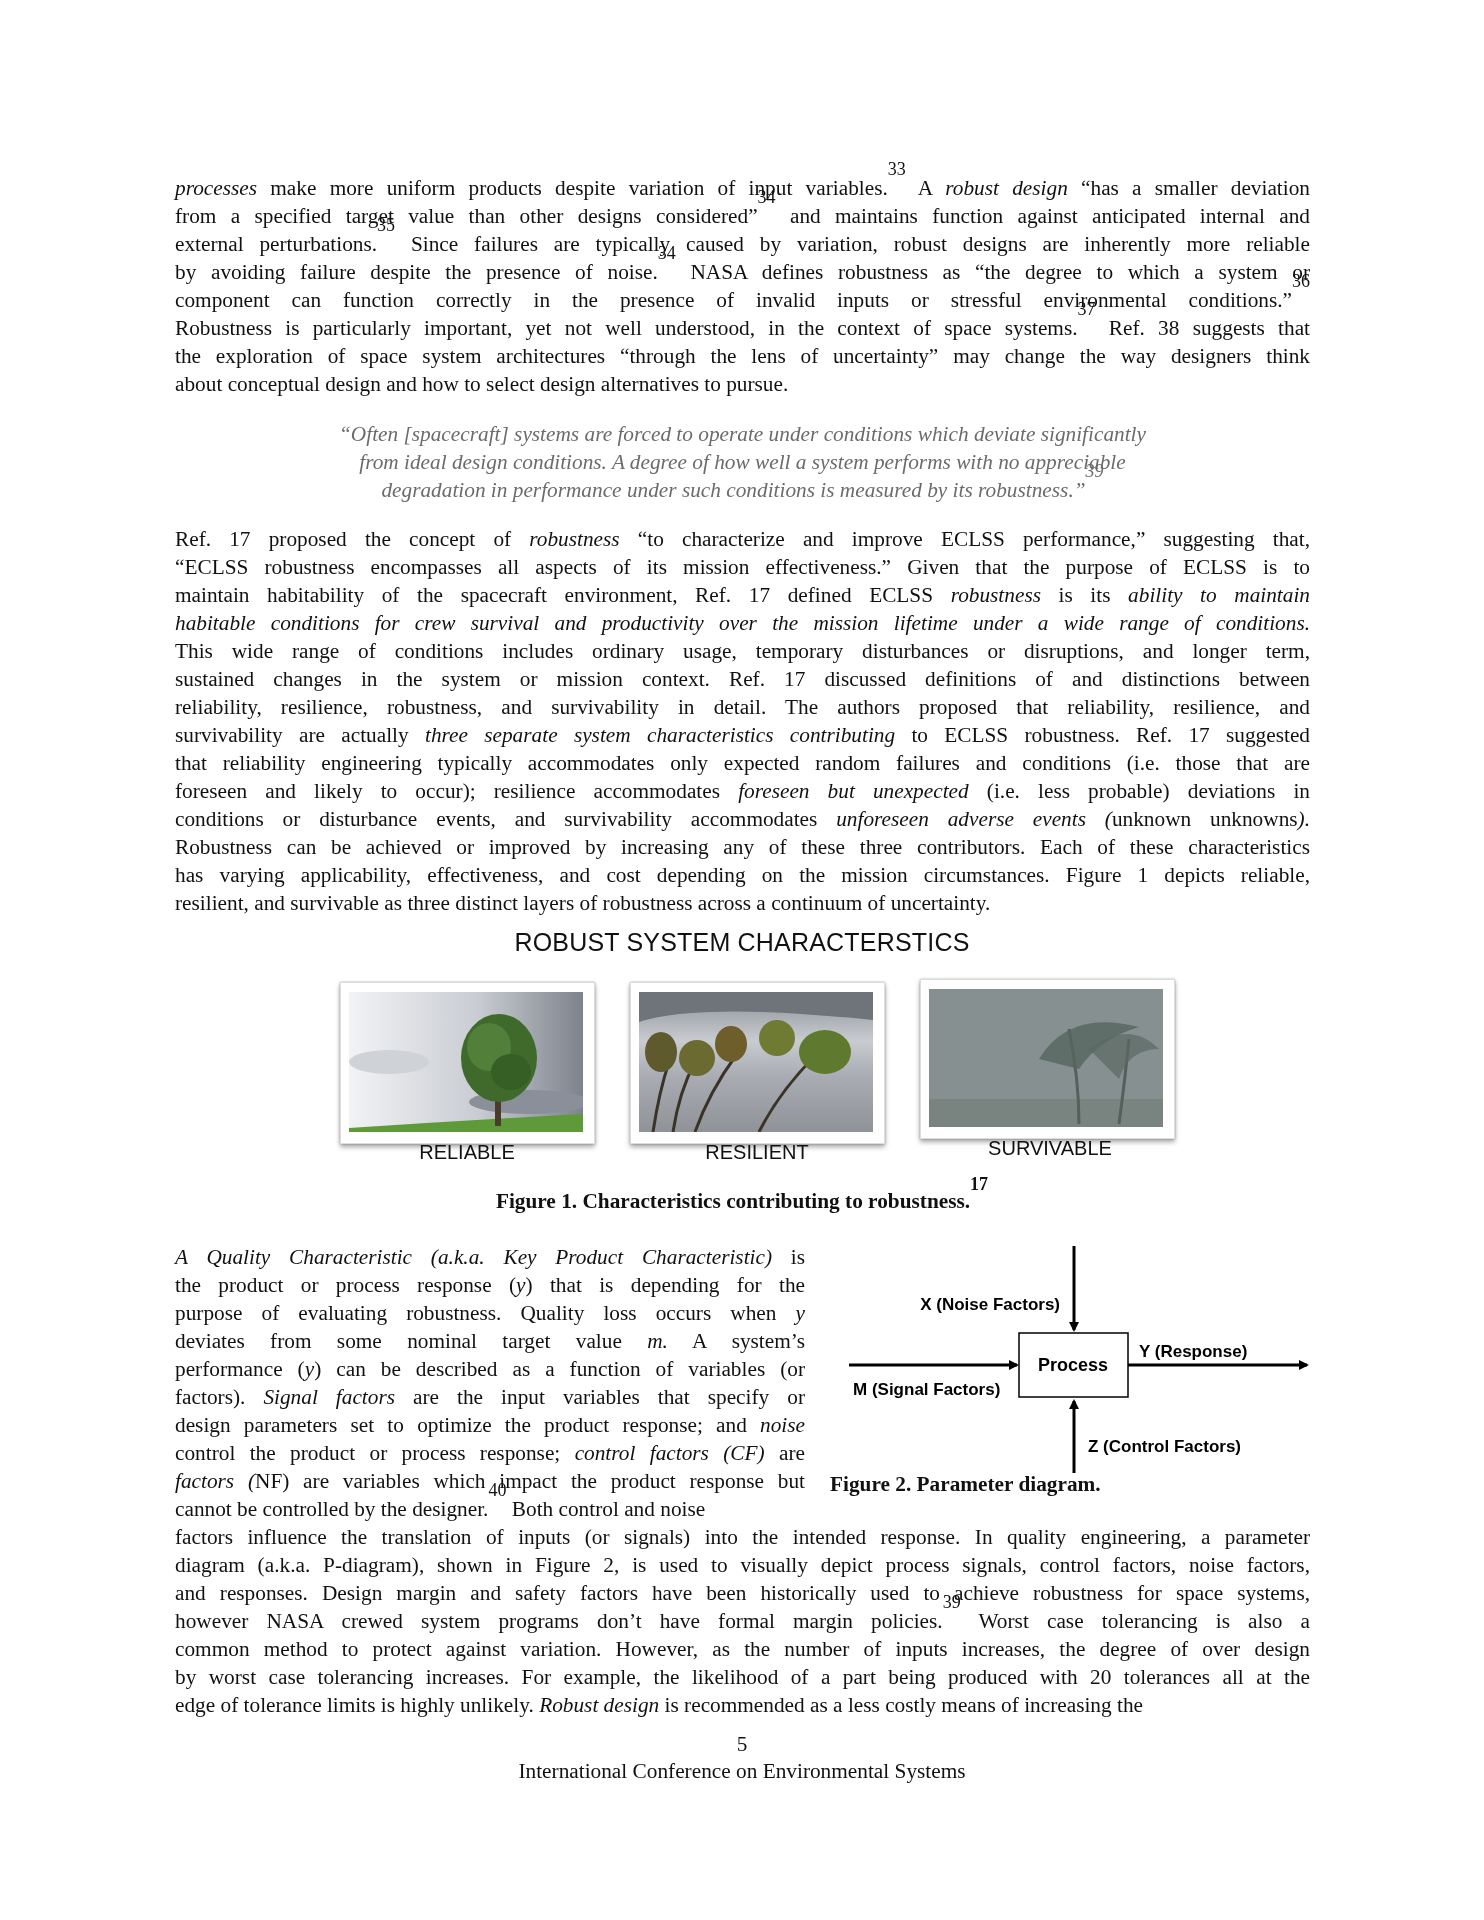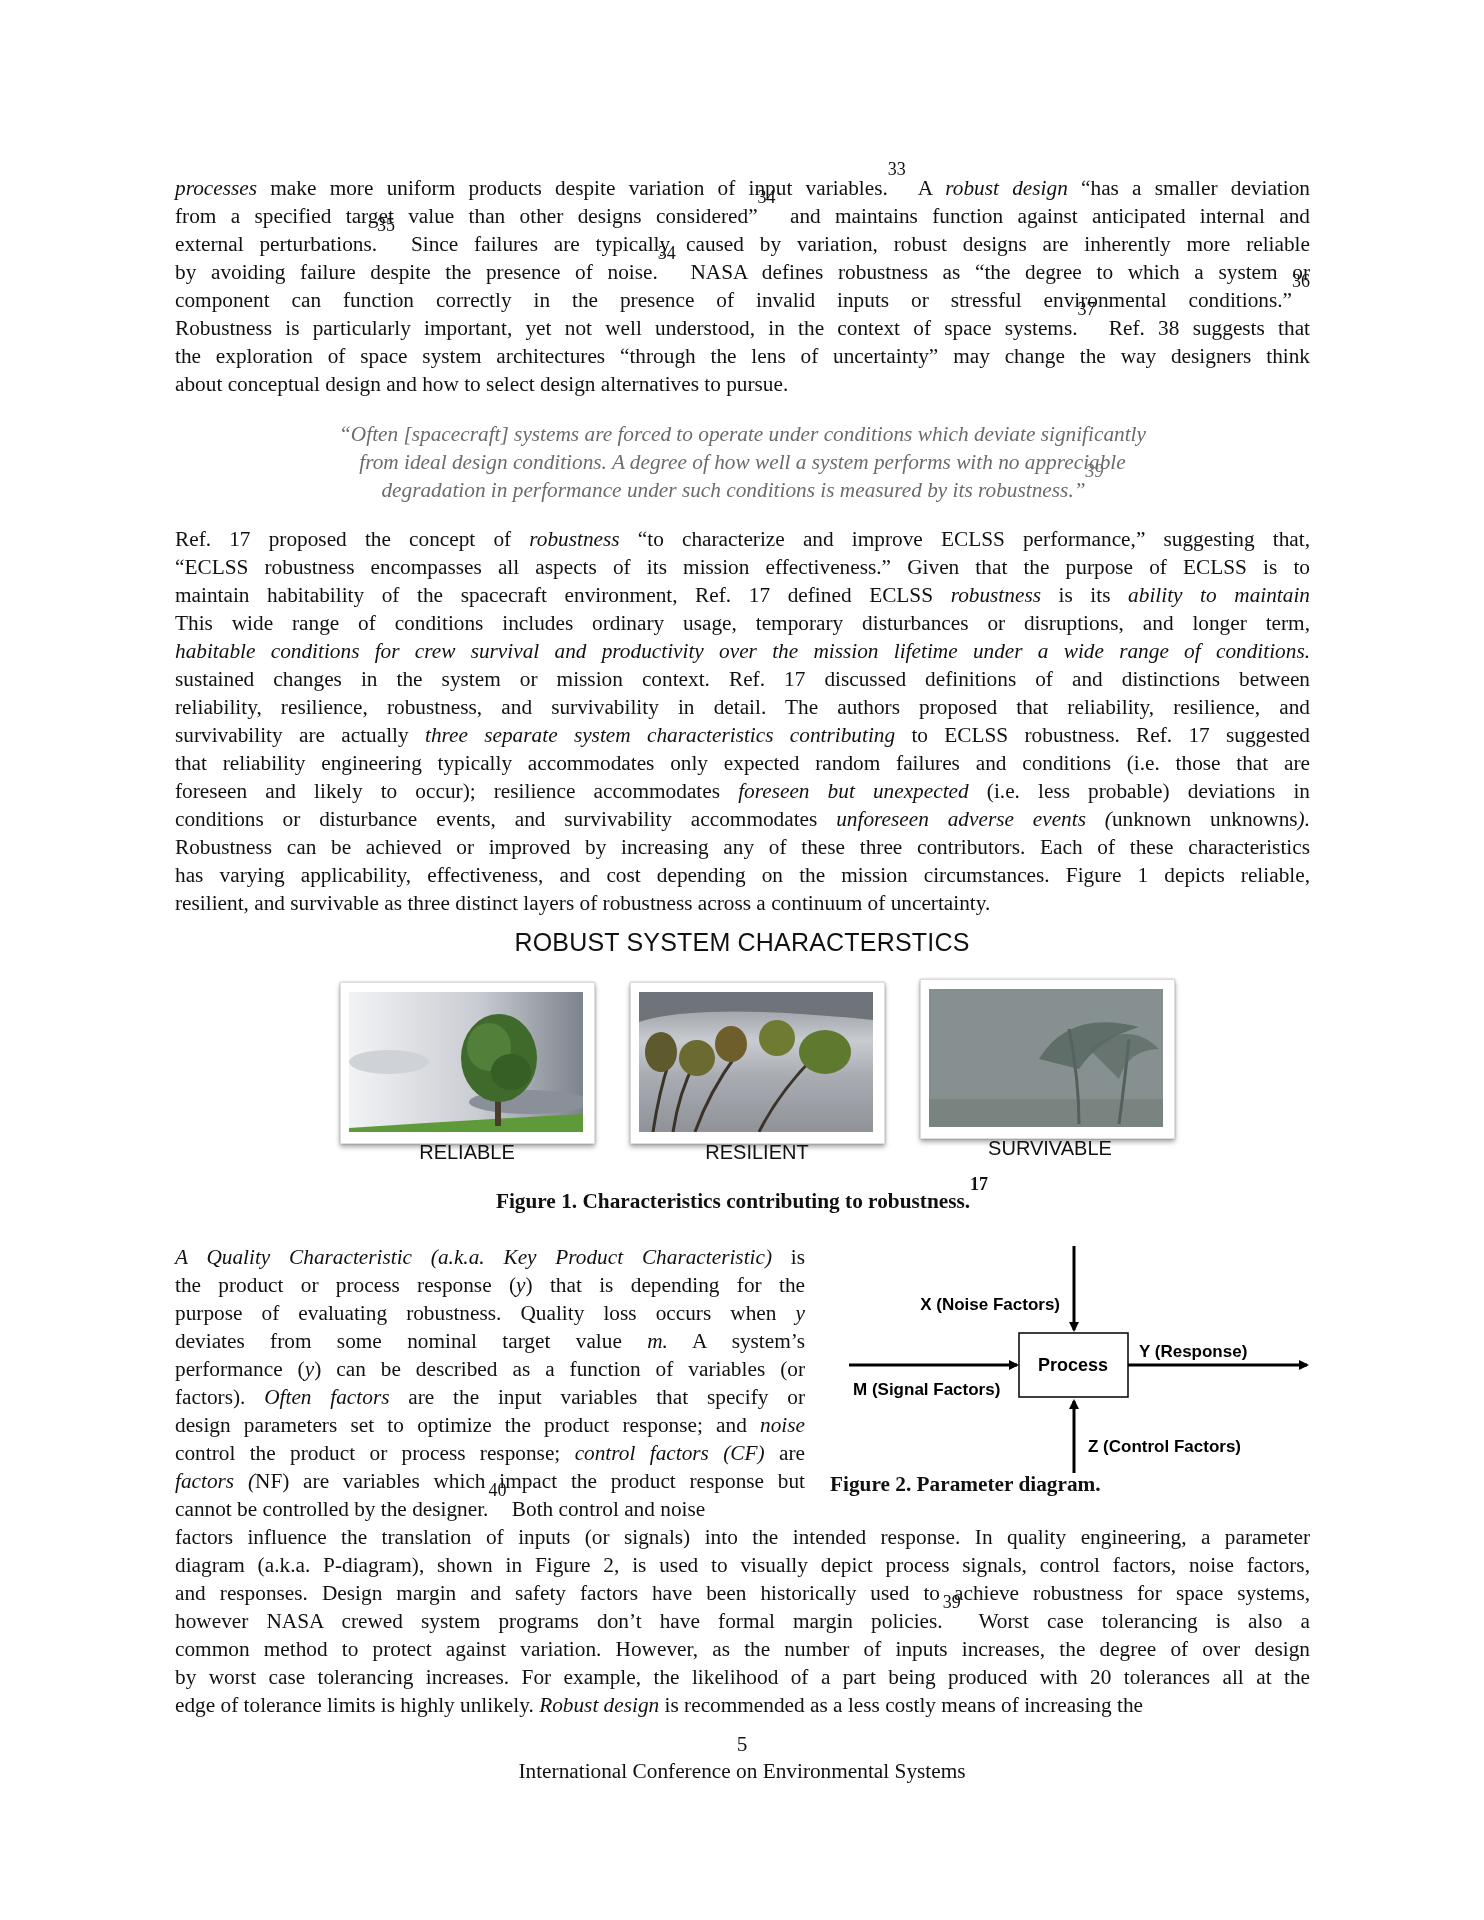--- a/index.html
+++ b/index.html
@@ -51,22 +51,22 @@
   <div class="quote" style="top:420px;">
       <span class="line"><span>“Often [spacecraft] systems are forced to operate under conditions which deviate significantly</span></span>
       <span class="line"><span>from ideal design conditions. A degree of how well a system performs with no appreciable</span></span>
       <span class="line last"><span>degradation in performance under such conditions is measured by its robustness.”</span><sup>39</sup></span>
     </div>
 
   <div class="para" style="top:525px;">
       <span class="line"><span>     Ref. 17 proposed the concept of </span><i>robustness</i><span> “to characterize and improve ECLSS performance,” suggesting that,</span></span>
       <span class="line"><span>“ECLSS robustness encompasses all aspects of its mission effectiveness.”  Given that the purpose of ECLSS is to</span></span>
       <span class="line"><span>maintain habitability of the spacecraft environment, Ref. 17 defined ECLSS </span><i>robustness</i><span> is its </span><i>ability to maintain</i></span>
+      <span class="line"><i>habitable conditions for crew survival and productivity over the mission lifetime under a wide range of conditions.</i></span>
       <span class="line"><span>This wide range of conditions includes ordinary usage, temporary disturbances or disruptions, and longer term,</span></span>
-      <span class="line"><i>habitable conditions for crew survival and productivity over the mission lifetime under a wide range of conditions.</i></span>
       <span class="line"><span>sustained changes in the system or mission context.  Ref. 17 discussed definitions of and distinctions between</span></span>
       <span class="line"><span>reliability, resilience, robustness, and survivability in detail. The authors proposed that reliability, resilience, and</span></span>
       <span class="line"><span>survivability are actually </span><i>three separate system characteristics contributing</i><span> to ECLSS robustness. Ref. 17 suggested</span></span>
       <span class="line"><span>that reliability engineering typically accommodates only expected random failures and conditions (i.e. those that are</span></span>
       <span class="line"><span>foreseen and likely to occur); resilience accommodates </span><i>foreseen but unexpected</i><span> (i.e. less probable) deviations in</span></span>
       <span class="line"><span>conditions or disturbance events, and survivability accommodates </span><i>unforeseen adverse events (</i><span>unknown unknowns</span><i>).</i></span>
       <span class="line"><span>Robustness can be achieved or improved by increasing any of these three contributors. Each of these characteristics</span></span>
       <span class="line"><span>has varying applicability, effectiveness, and cost depending on the mission circumstances.  Figure 1 depicts reliable,</span></span>
       <span class="line last"><span>resilient, and survivable as three distinct layers of robustness across a continuum of uncertainty.</span></span>
     </div>
@@ -132,21 +132,21 @@
   <div class="photo-label" style="left:920px; top:1137px;">SURVIVABLE</div>
 
   <div class="caption" style="left:0; width:1484px; text-align:center; top:1189px;"><span>Figure 1. Characteristics contributing to robustness.</span><sup>17</sup></div>
 
   <div class="wrap-para" style="top:1243px;">
       <span class="line"><i>A Quality Characteristic (a.k.a. Key Product Characteristic)</i><span> is</span></span>
       <span class="line"><span>the product or process response (</span><i>y</i><span>) that is depending for the</span></span>
       <span class="line"><span>purpose of evaluating robustness. Quality loss occurs when </span><i>y</i></span>
       <span class="line"><span>deviates from some nominal target value </span><i>m.</i><span>   A system’s</span></span>
       <span class="line"><span>performance (</span><i>y</i><span>) can be described as a function of variables (or</span></span>
-      <span class="line"><span>factors).  </span><i>Often factors</i><span> are the input variables that specify or</span></span>
+      <span class="line"><span>factors).  </span><i>Signal factors</i><span> are the input variables that specify or</span></span>
       <span class="line"><span>design parameters set to optimize the product response; and </span><i>noise</i></span>
       <span class="line"><span>control the product or process response; </span><i>control factors (CF)</i><span> are</span></span>
       <span class="line"><i>factors (</i><span>NF) are variables which impact the product response but</span></span>
       <span class="line last"><span>cannot be controlled by the designer.</span><sup>40</sup><span>  Both control and noise</span></span>
     </div>
   <div class="para" style="top:1523px;">
       <span class="line"><span>factors influence the translation of inputs (or signals) into the intended response.  In quality engineering, a parameter</span></span>
       <span class="line"><span>diagram (a.k.a. P-diagram), shown in Figure 2, is used to visually depict process signals, control factors, noise factors,</span></span>
       <span class="line"><span>and responses. Design margin and safety factors have been historically used to achieve robustness for space systems,</span></span>
       <span class="line"><span>however NASA crewed system programs don’t have formal margin policies.</span><sup>39</sup><span>  Worst case tolerancing is also a</span></span>

